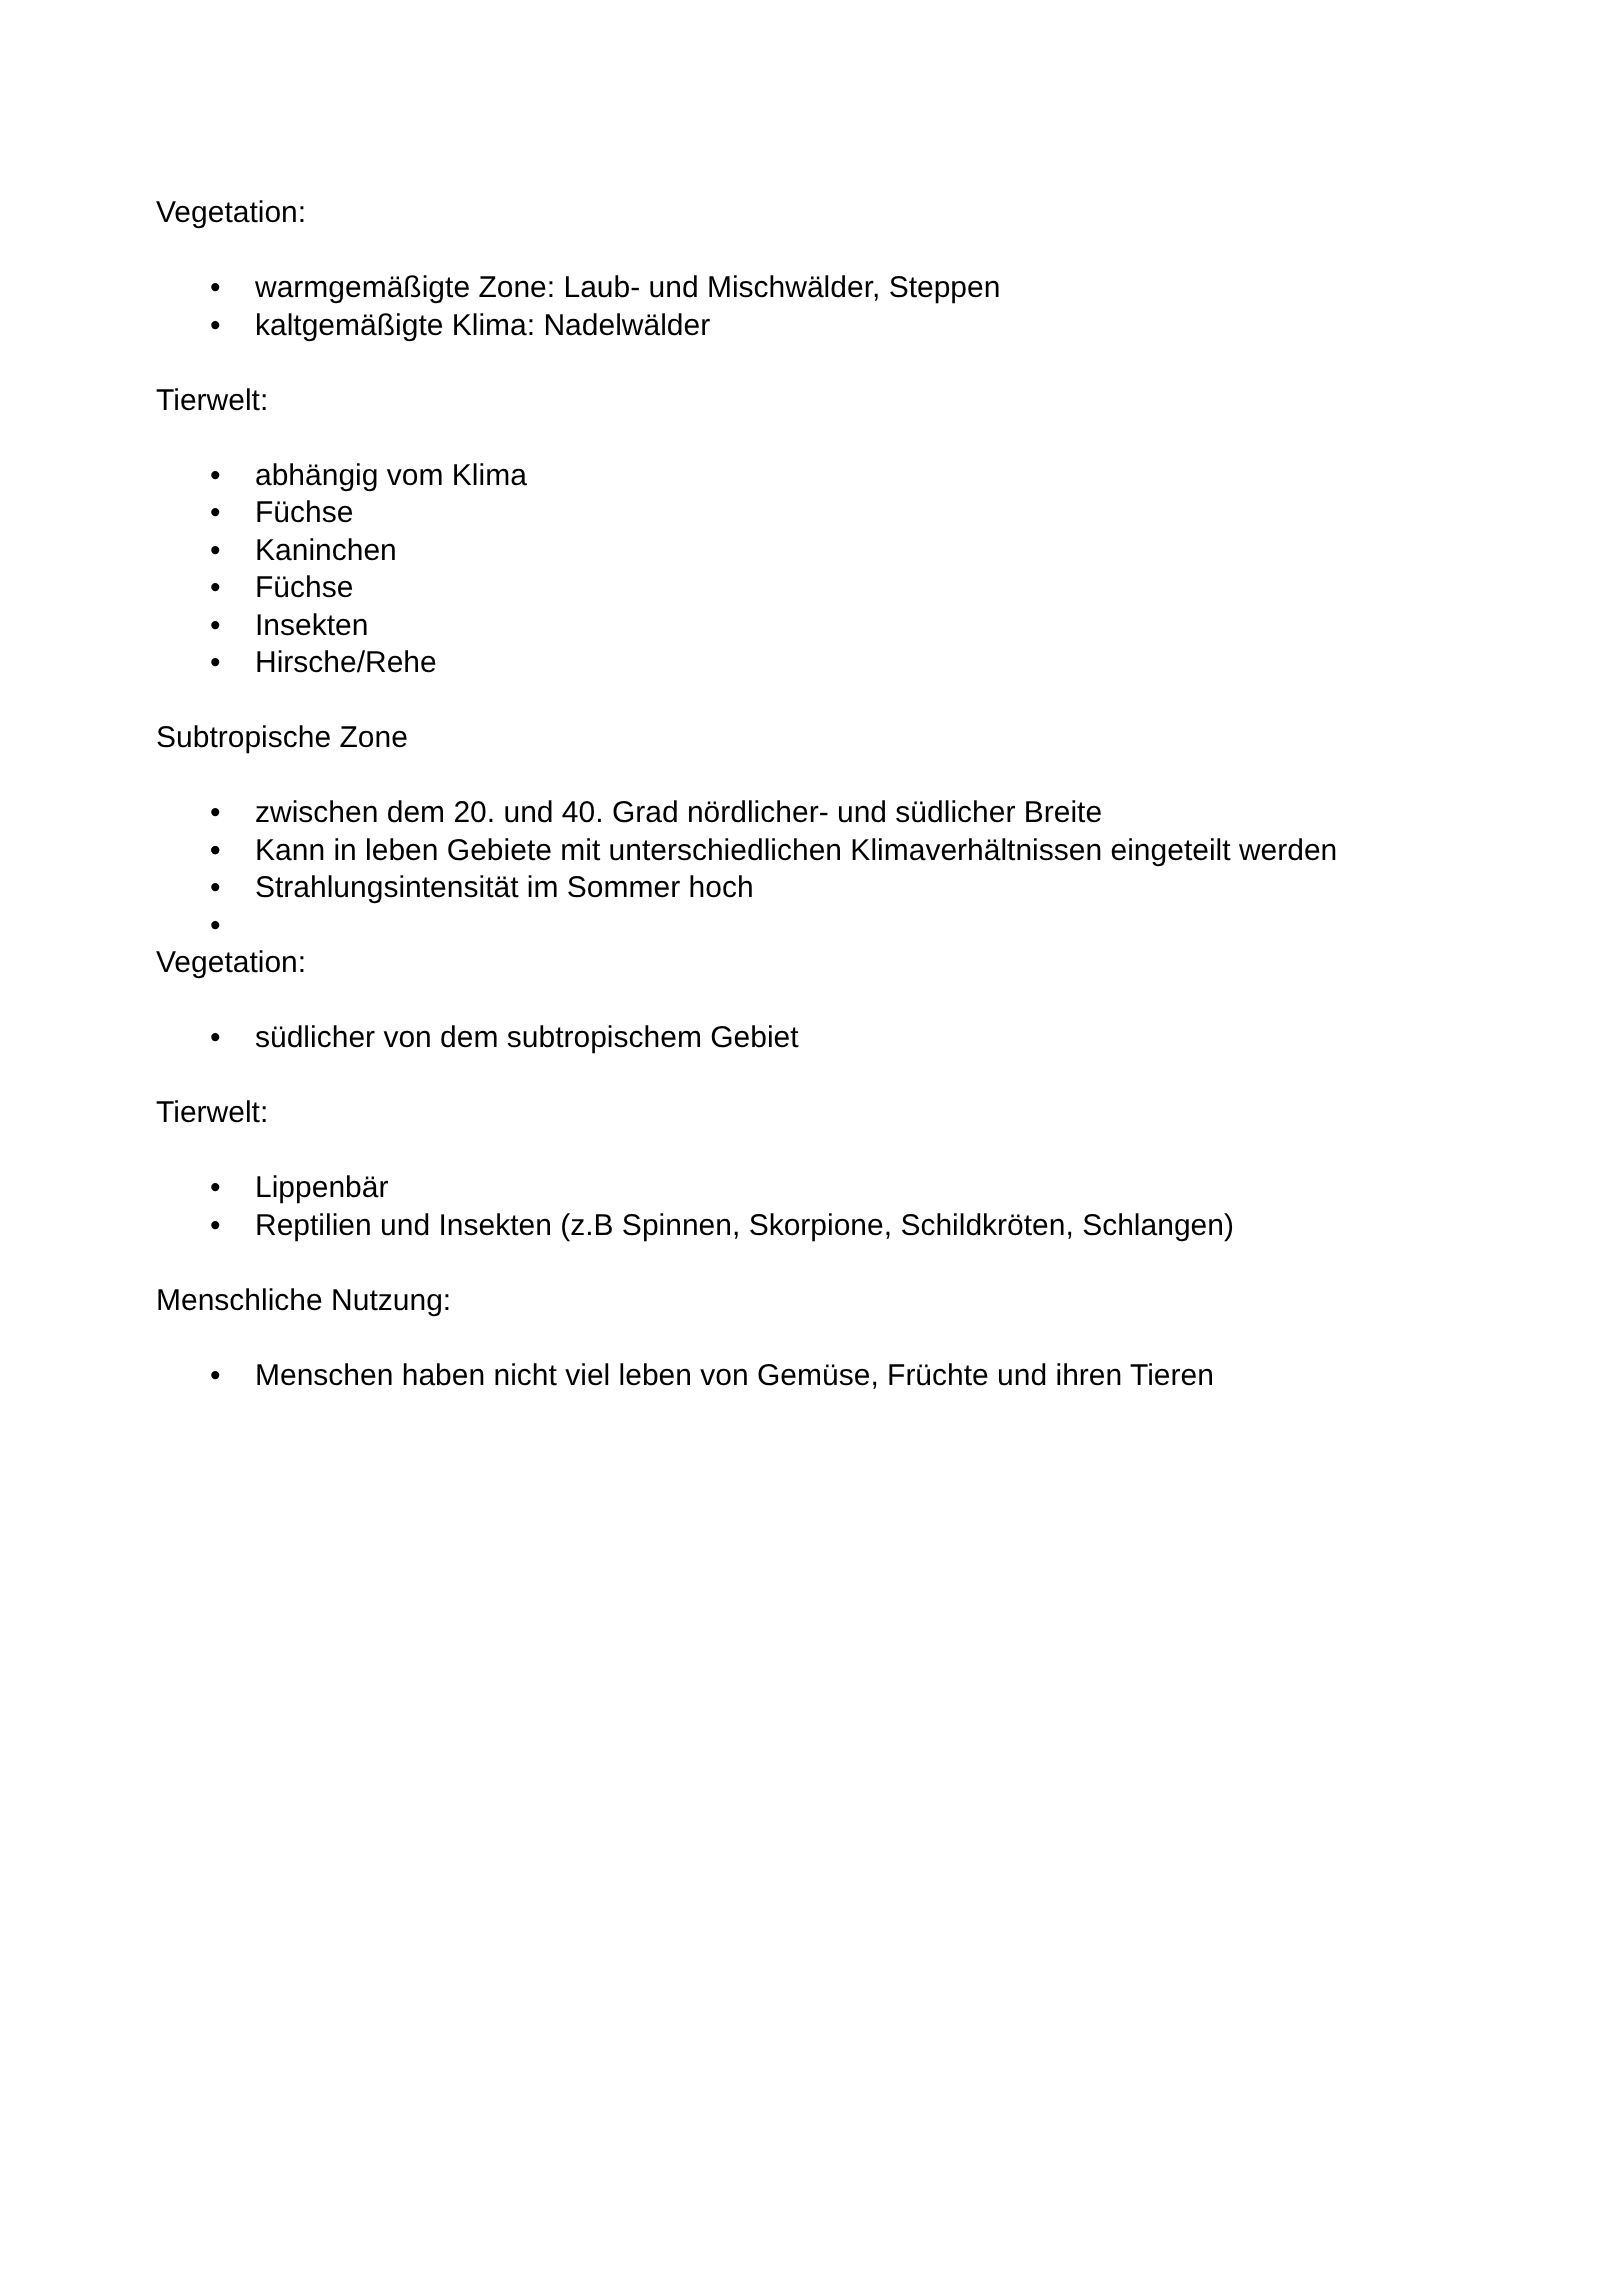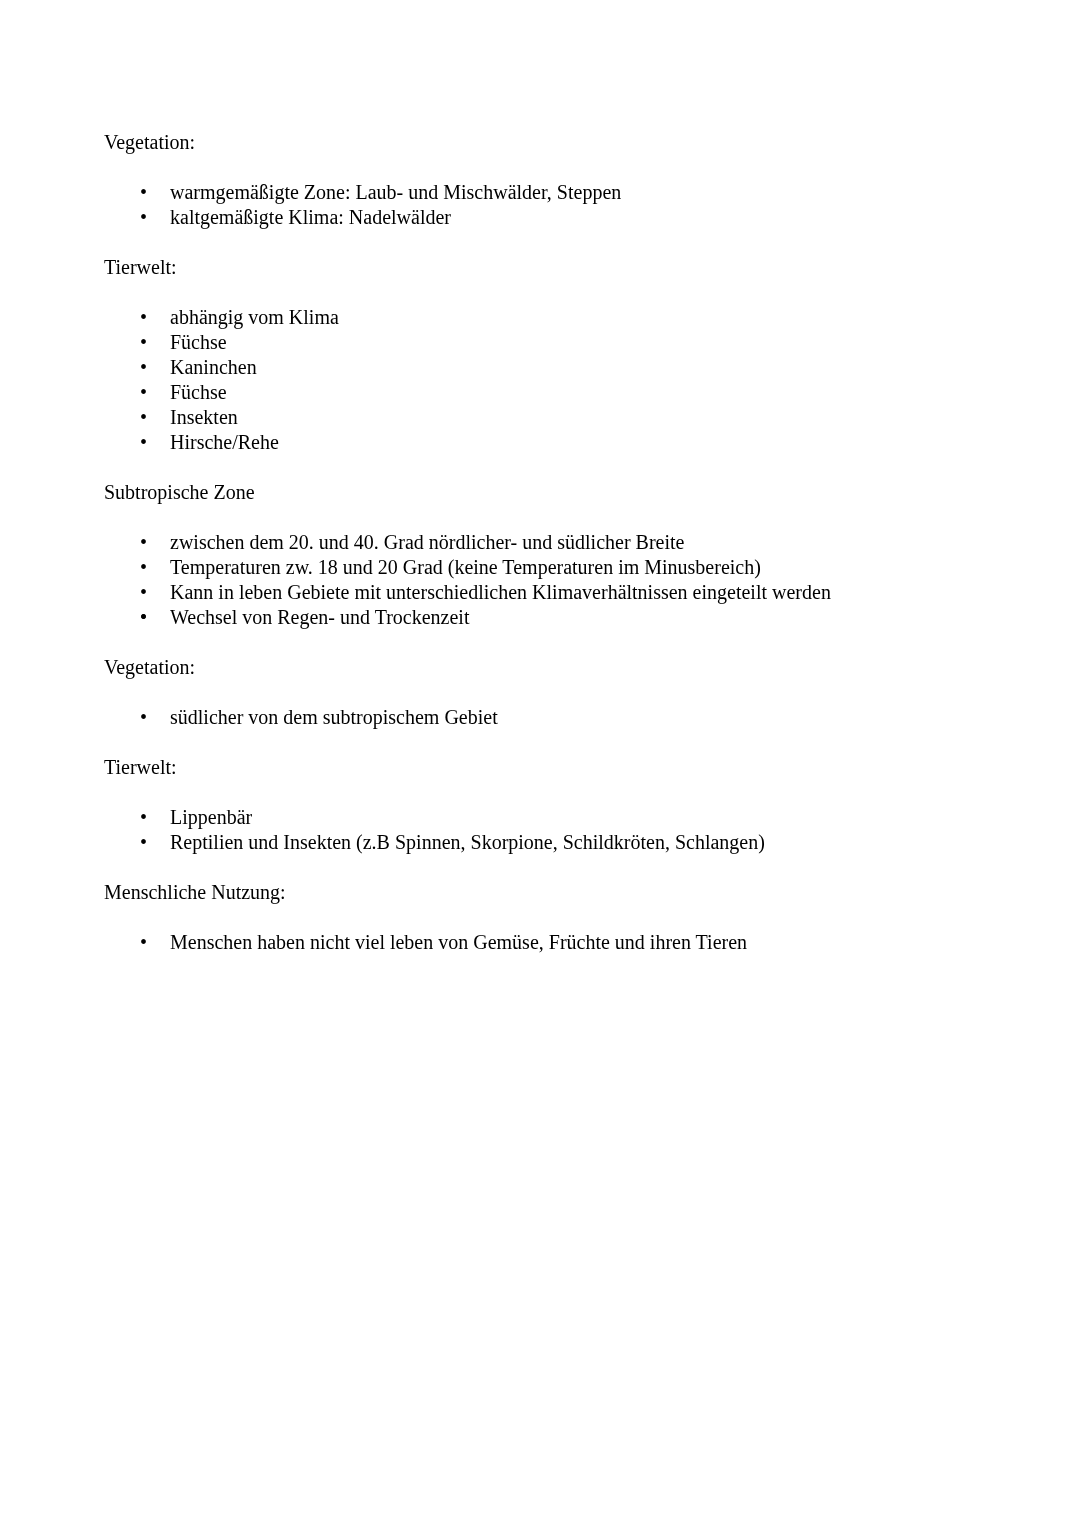--- a/index.html
+++ b/index.html
@@ -11,21 +11,21 @@
     width: 1080px;
     height: 1527px;
     overflow: hidden;
   }
   .page {
     box-sizing: border-box;
     width: 1080px;
     height: 1527px;
     background: #ffffff;
     padding: 130px 96px 0 104px;
-    font-family: Liberation Serif, serif;
+    font-family: Liberation Sans, sans-serif;
     font-size: 20px;
     line-height: 25px;
     color: #000000;
   }
   .heading {
     margin: 0 0 25px 0;
     font-weight: normal;
     font-size: 20px;
     line-height: 25px;
   }
@@ -96,32 +96,31 @@
 
   <p class="heading">Subtropische Zone</p>
 
   <ul class="blist">
     <li>
       <span class="marker">•</span>
       <span>zwischen dem 20. und 40. Grad nördlicher- und südlicher Breite</span>
     </li>
     <li>
       <span class="marker">•</span>
-      <span>Temperaturen zw. 18 und 20 Grad (keine Temperaturen im Minusbereich)</span>
     </li>
     <li>
       <span class="marker">•</span>
       <span>Kann in leben Gebiete mit unterschiedlichen Klimaverhältnissen eingeteilt werden</span>
     </li>
     <li>
       <span class="marker">•</span>
+      <span>Strahlungsintensität im Sommer hoch</span>
     </li>
     <li>
       <span class="marker">•</span>
-      <span>Wechsel von Regen- und Trockenzeit</span>
     </li>
   </ul>
 
   <p class="heading">Vegetation:</p>
 
   <ul class="blist">
     <li>
       <span class="marker">•</span>
       <span>südlicher von dem subtropischem Gebiet</span>
     </li>

